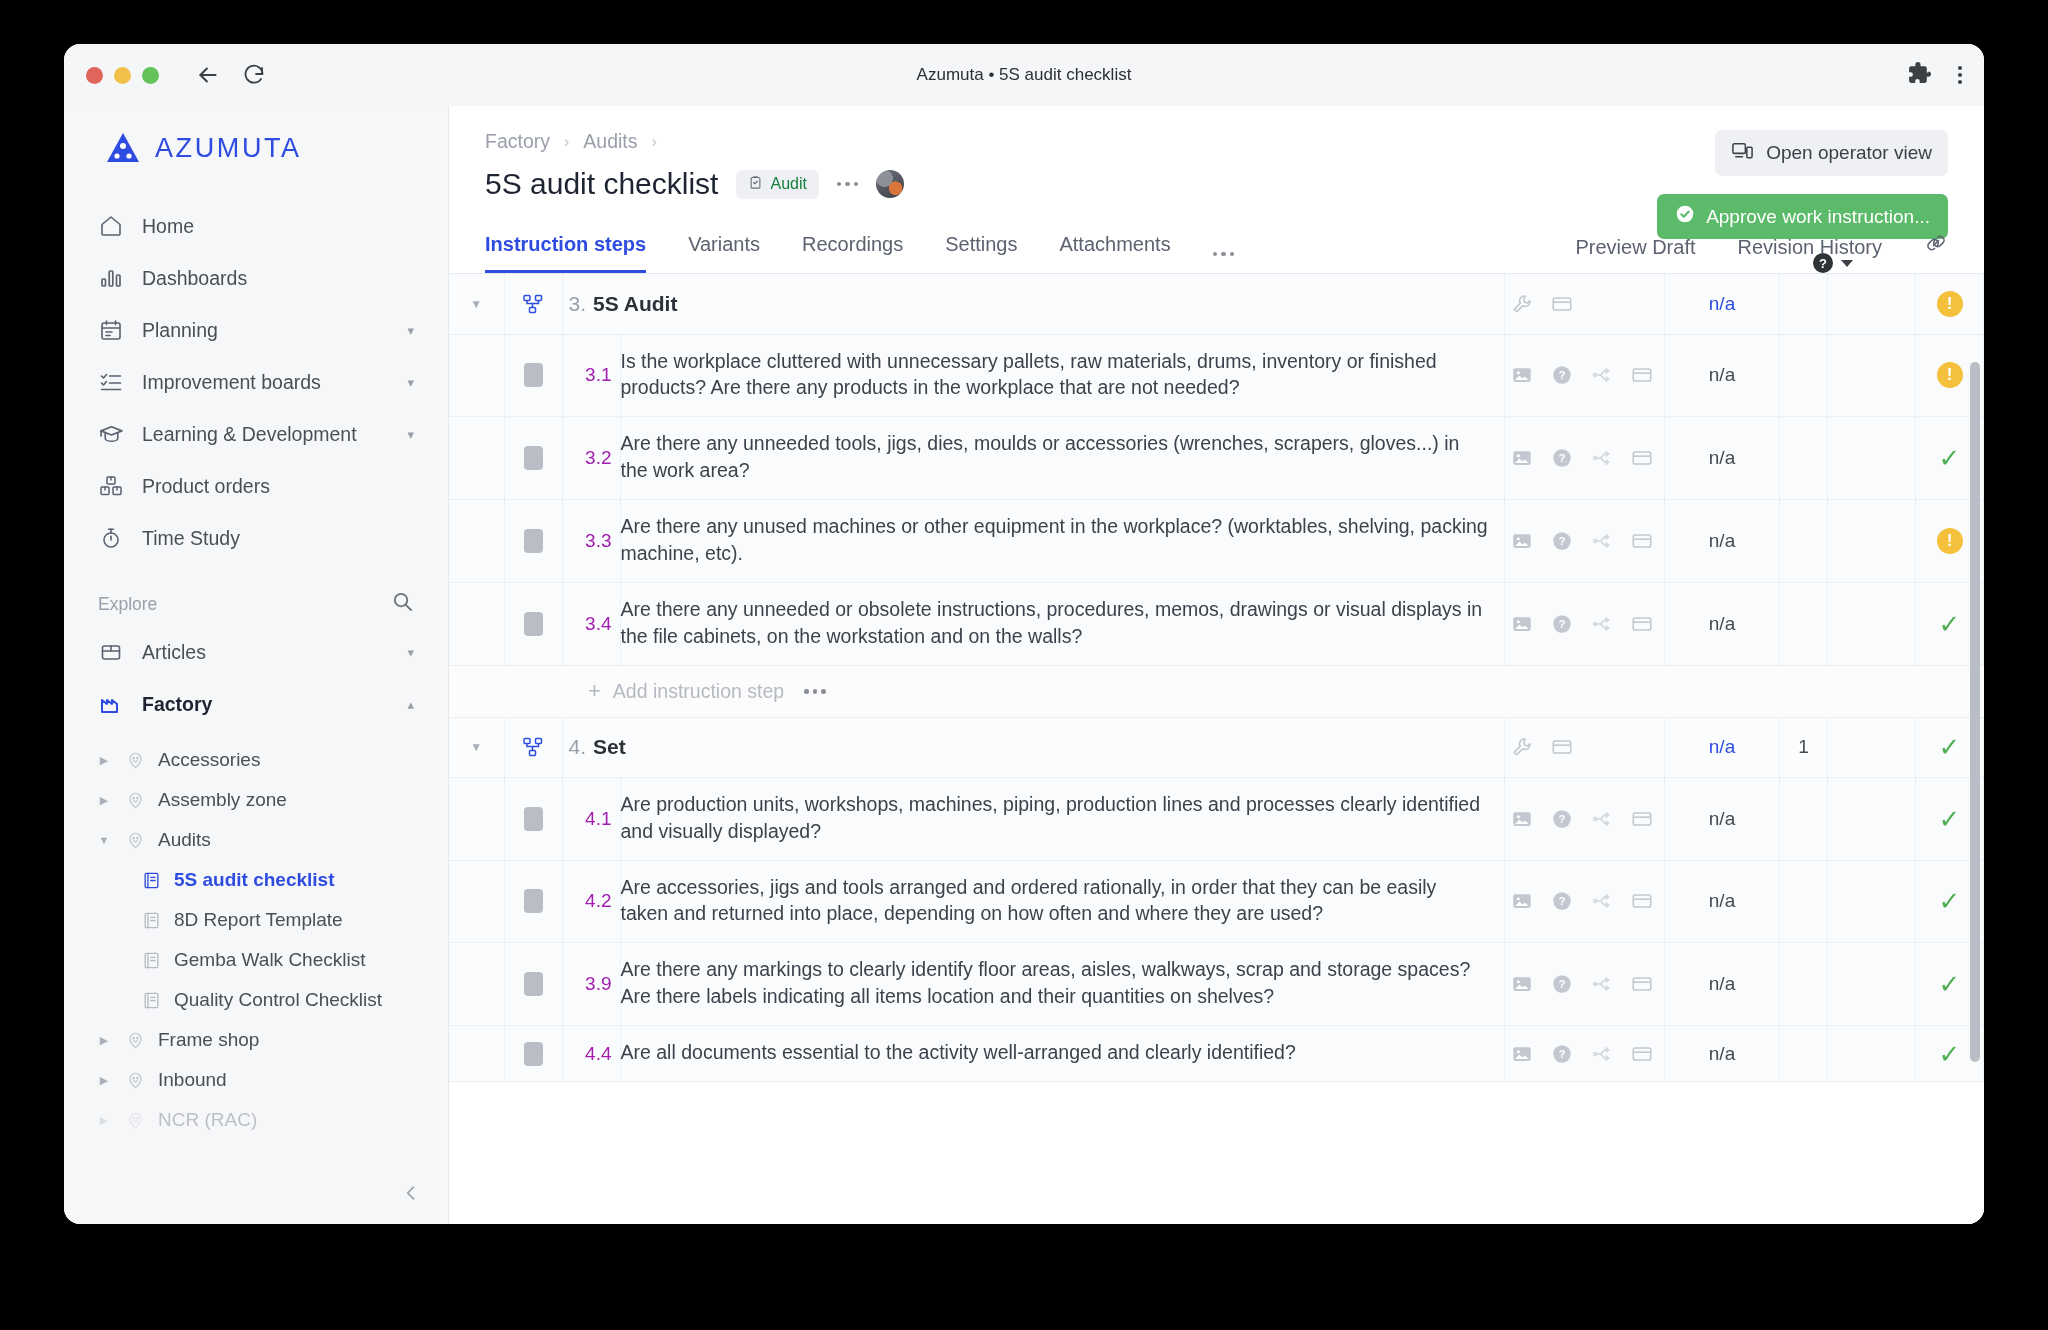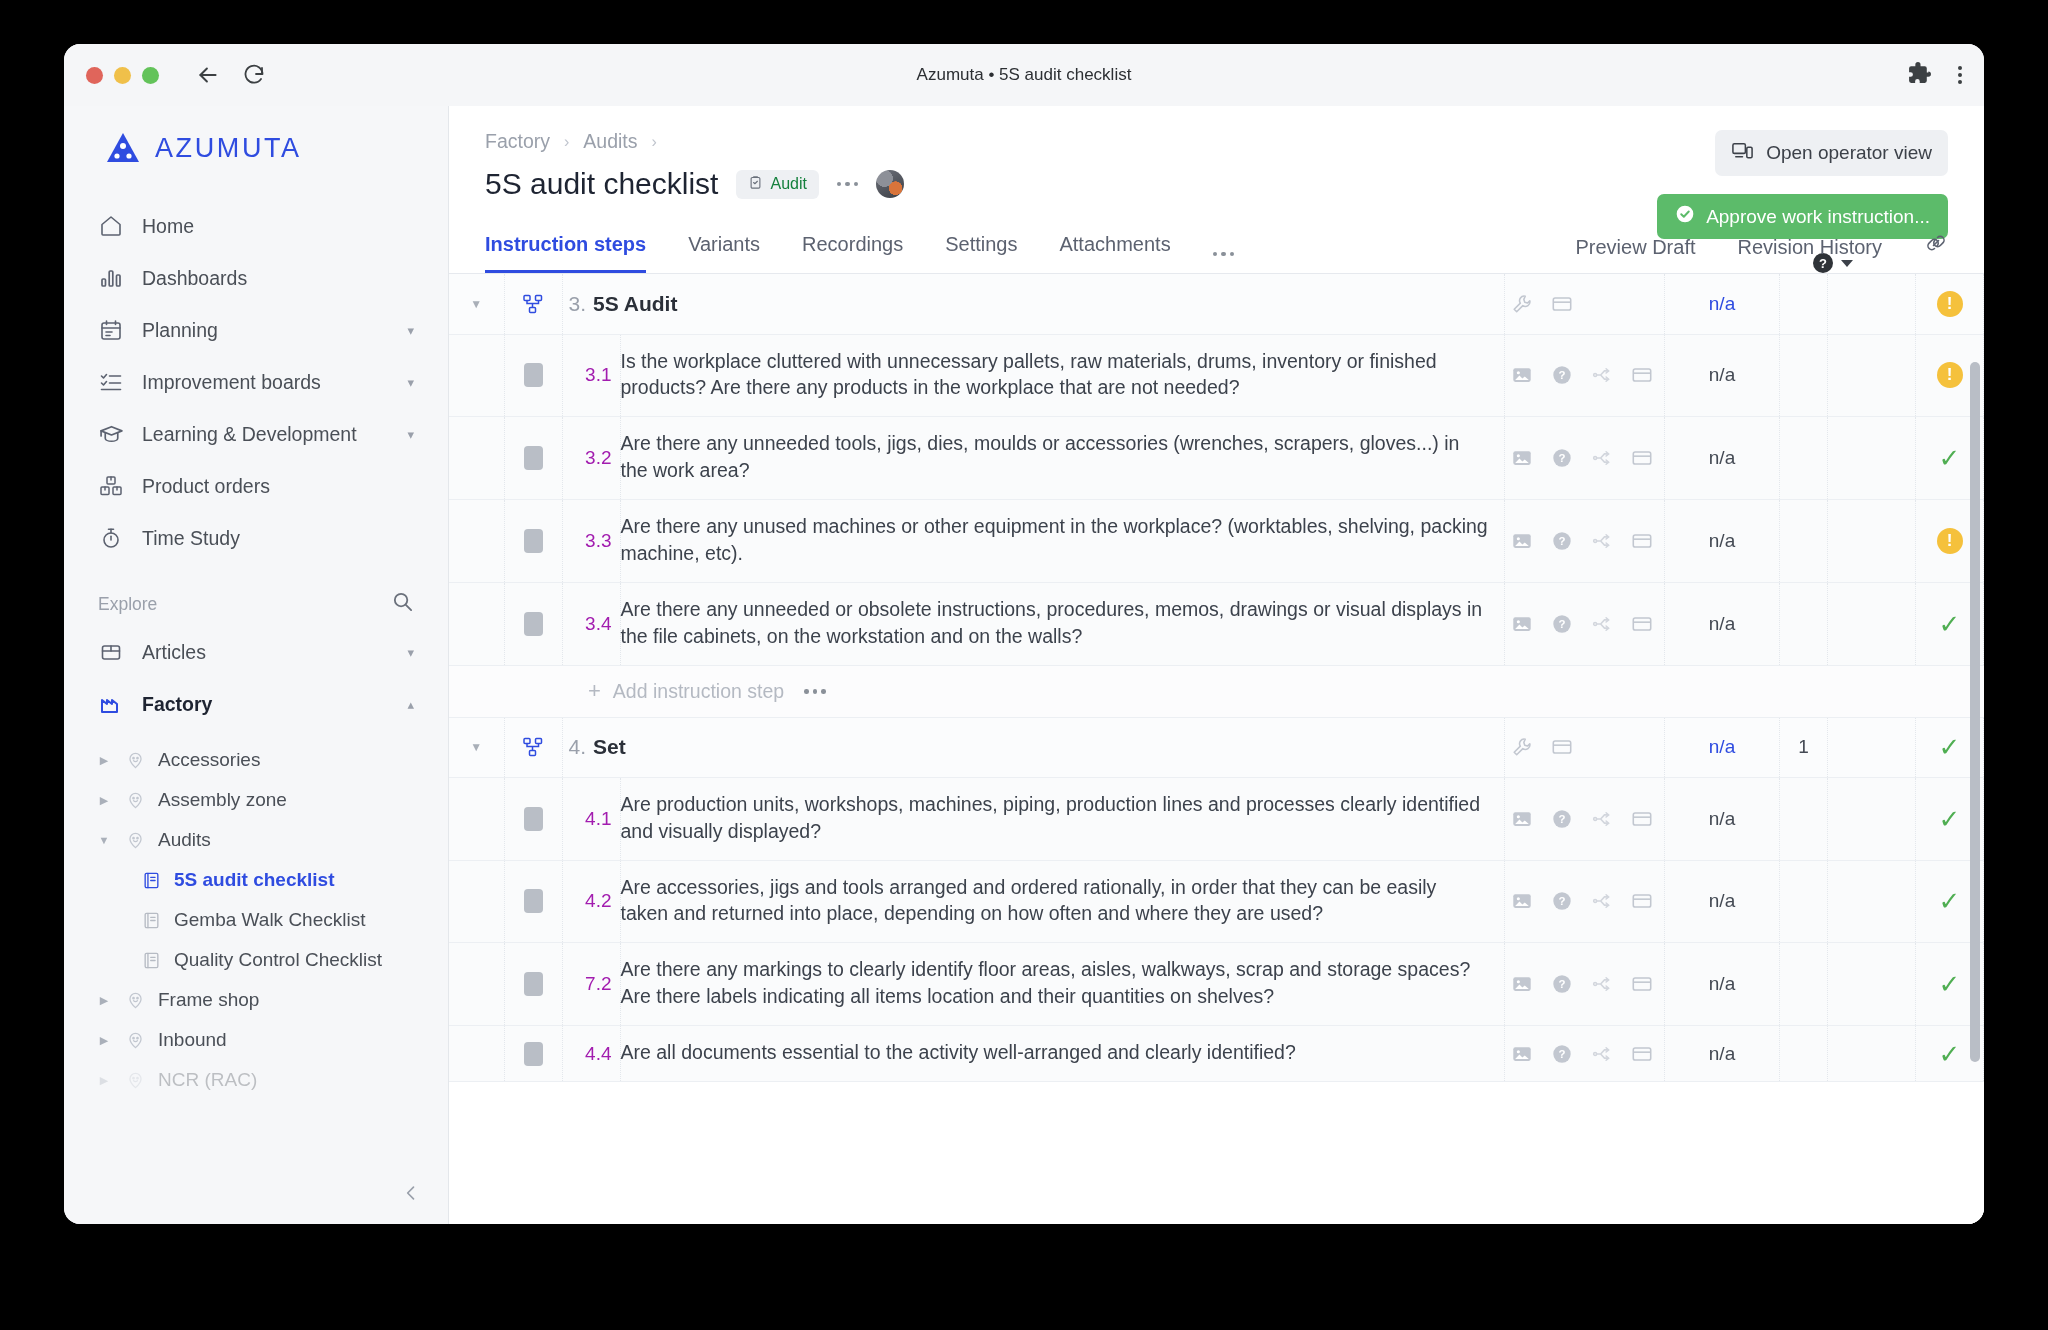--- a/index.html
+++ b/index.html
@@ -428,20 +428,31 @@
             <svg width="19" height="19" viewBox="0 0 24 24" fill="none" stroke="currentColor" stroke-width="1.7" stroke-linecap="round">
                 <rect x="4" y="3" width="16" height="18" rx="1.6"></rect>
                 <line x1="7.5" y1="3" x2="7.5" y2="21"></line>
                 <line x1="11" y1="8" x2="16.5" y2="8"></line>
                 <line x1="11" y1="12" x2="16.5" y2="12"></line>
               </svg>
           </span>
           <span>5S audit checklist</span>
         </div>
 
+        <div class="tree-row child">
+          <span class="doc">
+            <svg width="19" height="19" viewBox="0 0 24 24" fill="none" stroke="currentColor" stroke-width="1.7" stroke-linecap="round">
+                <rect x="4" y="3" width="16" height="18" rx="1.6"></rect>
+                <line x1="7.5" y1="3" x2="7.5" y2="21"></line>
+                <line x1="11" y1="8" x2="16.5" y2="8"></line>
+                <line x1="11" y1="12" x2="16.5" y2="12"></line>
+              </svg>
+          </span>
+          <span>8D Report Template</span>
+        </div>
 
         <div class="tree-row child">
           <span class="doc">
             <svg width="19" height="19" viewBox="0 0 24 24" fill="none" stroke="currentColor" stroke-width="1.7" stroke-linecap="round">
                 <rect x="4" y="3" width="16" height="18" rx="1.6"></rect>
                 <line x1="7.5" y1="3" x2="7.5" y2="21"></line>
                 <line x1="11" y1="8" x2="16.5" y2="8"></line>
                 <line x1="11" y1="12" x2="16.5" y2="12"></line>
               </svg>
           </span>
@@ -978,21 +989,21 @@
               <td class="numcell"></td>
               <td></td>
               <td class="status"><span class="check">✓</span></td>
             </tr>
 
             <tr class="step">
               <td></td>
               <td>
                   <div class="gripper"></div>
                 </td>
-              <td class="step-num">7.2</td>
+              <td class="step-num">3.9</td>
               <td class="step-text">Are there any markings to clearly identify floor areas, aisles, walkways, scrap and storage spaces? Are there labels indicating all items location and their quantities on shelves?</td>
               <td>
                 <div class="tools">
                   <span>
                       <svg width="22" height="22" viewBox="0 0 24 24" fill="#c2c7d0">
                         <rect x="2.5" y="4.5" width="19" height="15" rx="2.2"></rect>
                         <circle cx="8" cy="9.5" r="1.7" fill="#fff"></circle>
                         <path d="M4.6 17.5l4.6-5 3.2 3.4 2.6-2.4 4.4 4z" fill="#fff"></path>
                       </svg>
                     </span>

